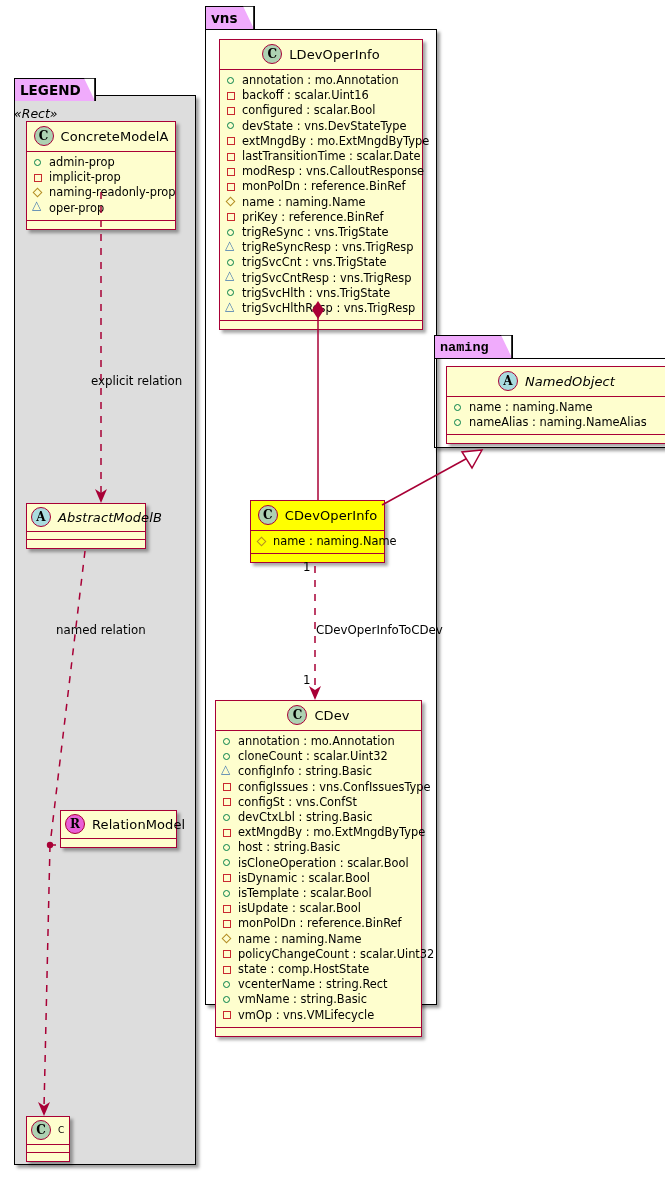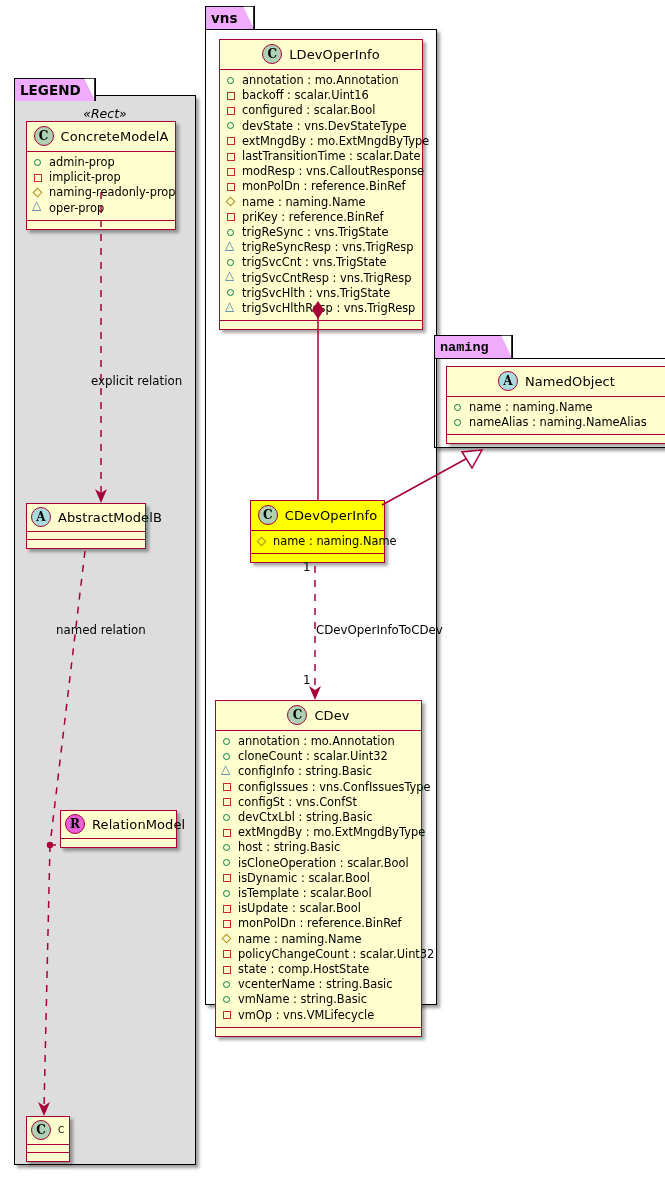--- a/index.html
+++ b/index.html
@@ -21,21 +21,21 @@
 
   
   .cls{position:absolute;box-sizing:border-box;border:1.4px solid #A80036;
        background:#FEFECE;box-shadow:3px 3px 3px rgba(0,0,0,.35);}
   .cls.hl{background:#FFFF00;}
   .cls .hdr{display:flex;align-items:center;justify-content:center;gap:7px;
             padding:4px 8px 5px 8px;border-bottom:1.4px solid #A80036;
             font-size:13px;color:#000;white-space:nowrap;}
   .cls .hdr.tiny{justify-content:flex-start;padding:3px 4px 4px 4px;}
   .cls .name{font-size:13px;letter-spacing:.1px;}
-  .cls .name.ital{}
+  .cls .name.ital{font-style:italic;}
   .cls .name.mini{font-size:9px;}
   .cls .attrs{padding:3px 21px 4px 6px;border-bottom:1.4px solid #A80036;}
   .cls .attrs.empty{padding:0;height:7px;}
   .cls .foot{height:8px;}
   .attr{display:flex;align-items:center;gap:5px;font-size:11.4px;color:#000;
         line-height:15.2px;white-space:nowrap;}
   .attr .txt{transform:translateY(.3px);}
 
   
   .badge{width:18px;height:18px;border-radius:50%;flex:0 0 auto;
@@ -55,21 +55,21 @@
   .mk.diamond::before{content:"";position:absolute;left:1px;top:1.5px;width:7px;height:7px;
       border:1.25px solid #B38D22;box-sizing:border-box;transform:rotate(45deg);}
   .mk.triangle::before{content:"";position:absolute;left:0px;top:1px;width:0;height:0;
       border-left:5px solid transparent;border-right:5px solid transparent;
       border-bottom:8.5px solid transparent;
       box-sizing:border-box;}
   .mk.triangle::after{content:"△";position:absolute;left:-1px;top:-3.5px;
       font-size:12px;line-height:12px;color:#4177AF;}
 
   .stereo{position:absolute;font-size:12.5px;font-style:italic;color:#000;
-          text-align:center;white-space:nowrap;}
+          text-align:left;white-space:nowrap;}
 
   
   svg.wires{position:absolute;left:0;top:0;width:665px;height:1183px;
             pointer-events:none;overflow:visible;}
   .lbl{position:absolute;font-size:11.8px;color:#000;white-space:nowrap;}
   .mult{position:absolute;font-size:11.8px;color:#000;}
 </style>
 </head>
 <body>
 
@@ -301,21 +301,21 @@
       <div class="attr">
           <span class="mk square"></span>
           <span class="txt">policyChangeCount : scalar.Uint32</span>
         </div>
       <div class="attr">
           <span class="mk square"></span>
           <span class="txt">state : comp.HostState</span>
         </div>
       <div class="attr">
           <span class="mk circle"></span>
-          <span class="txt">vcenterName : string.Basic</span>
+          <span class="txt">vcenterName : string.Rect</span>
         </div>
       <div class="attr">
           <span class="mk circle"></span>
           <span class="txt">vmName : string.Basic</span>
         </div>
       <div class="attr">
           <span class="mk square"></span>
           <span class="txt">vmOp : vns.VMLifecycle</span>
         </div>
     </div>

